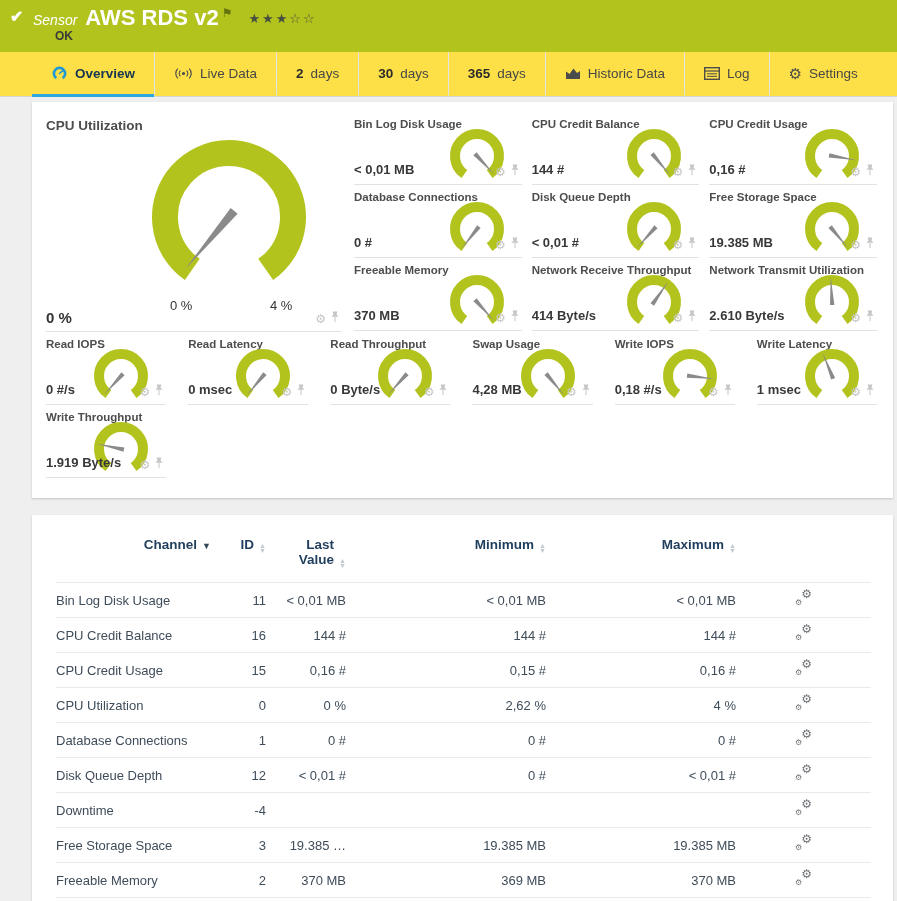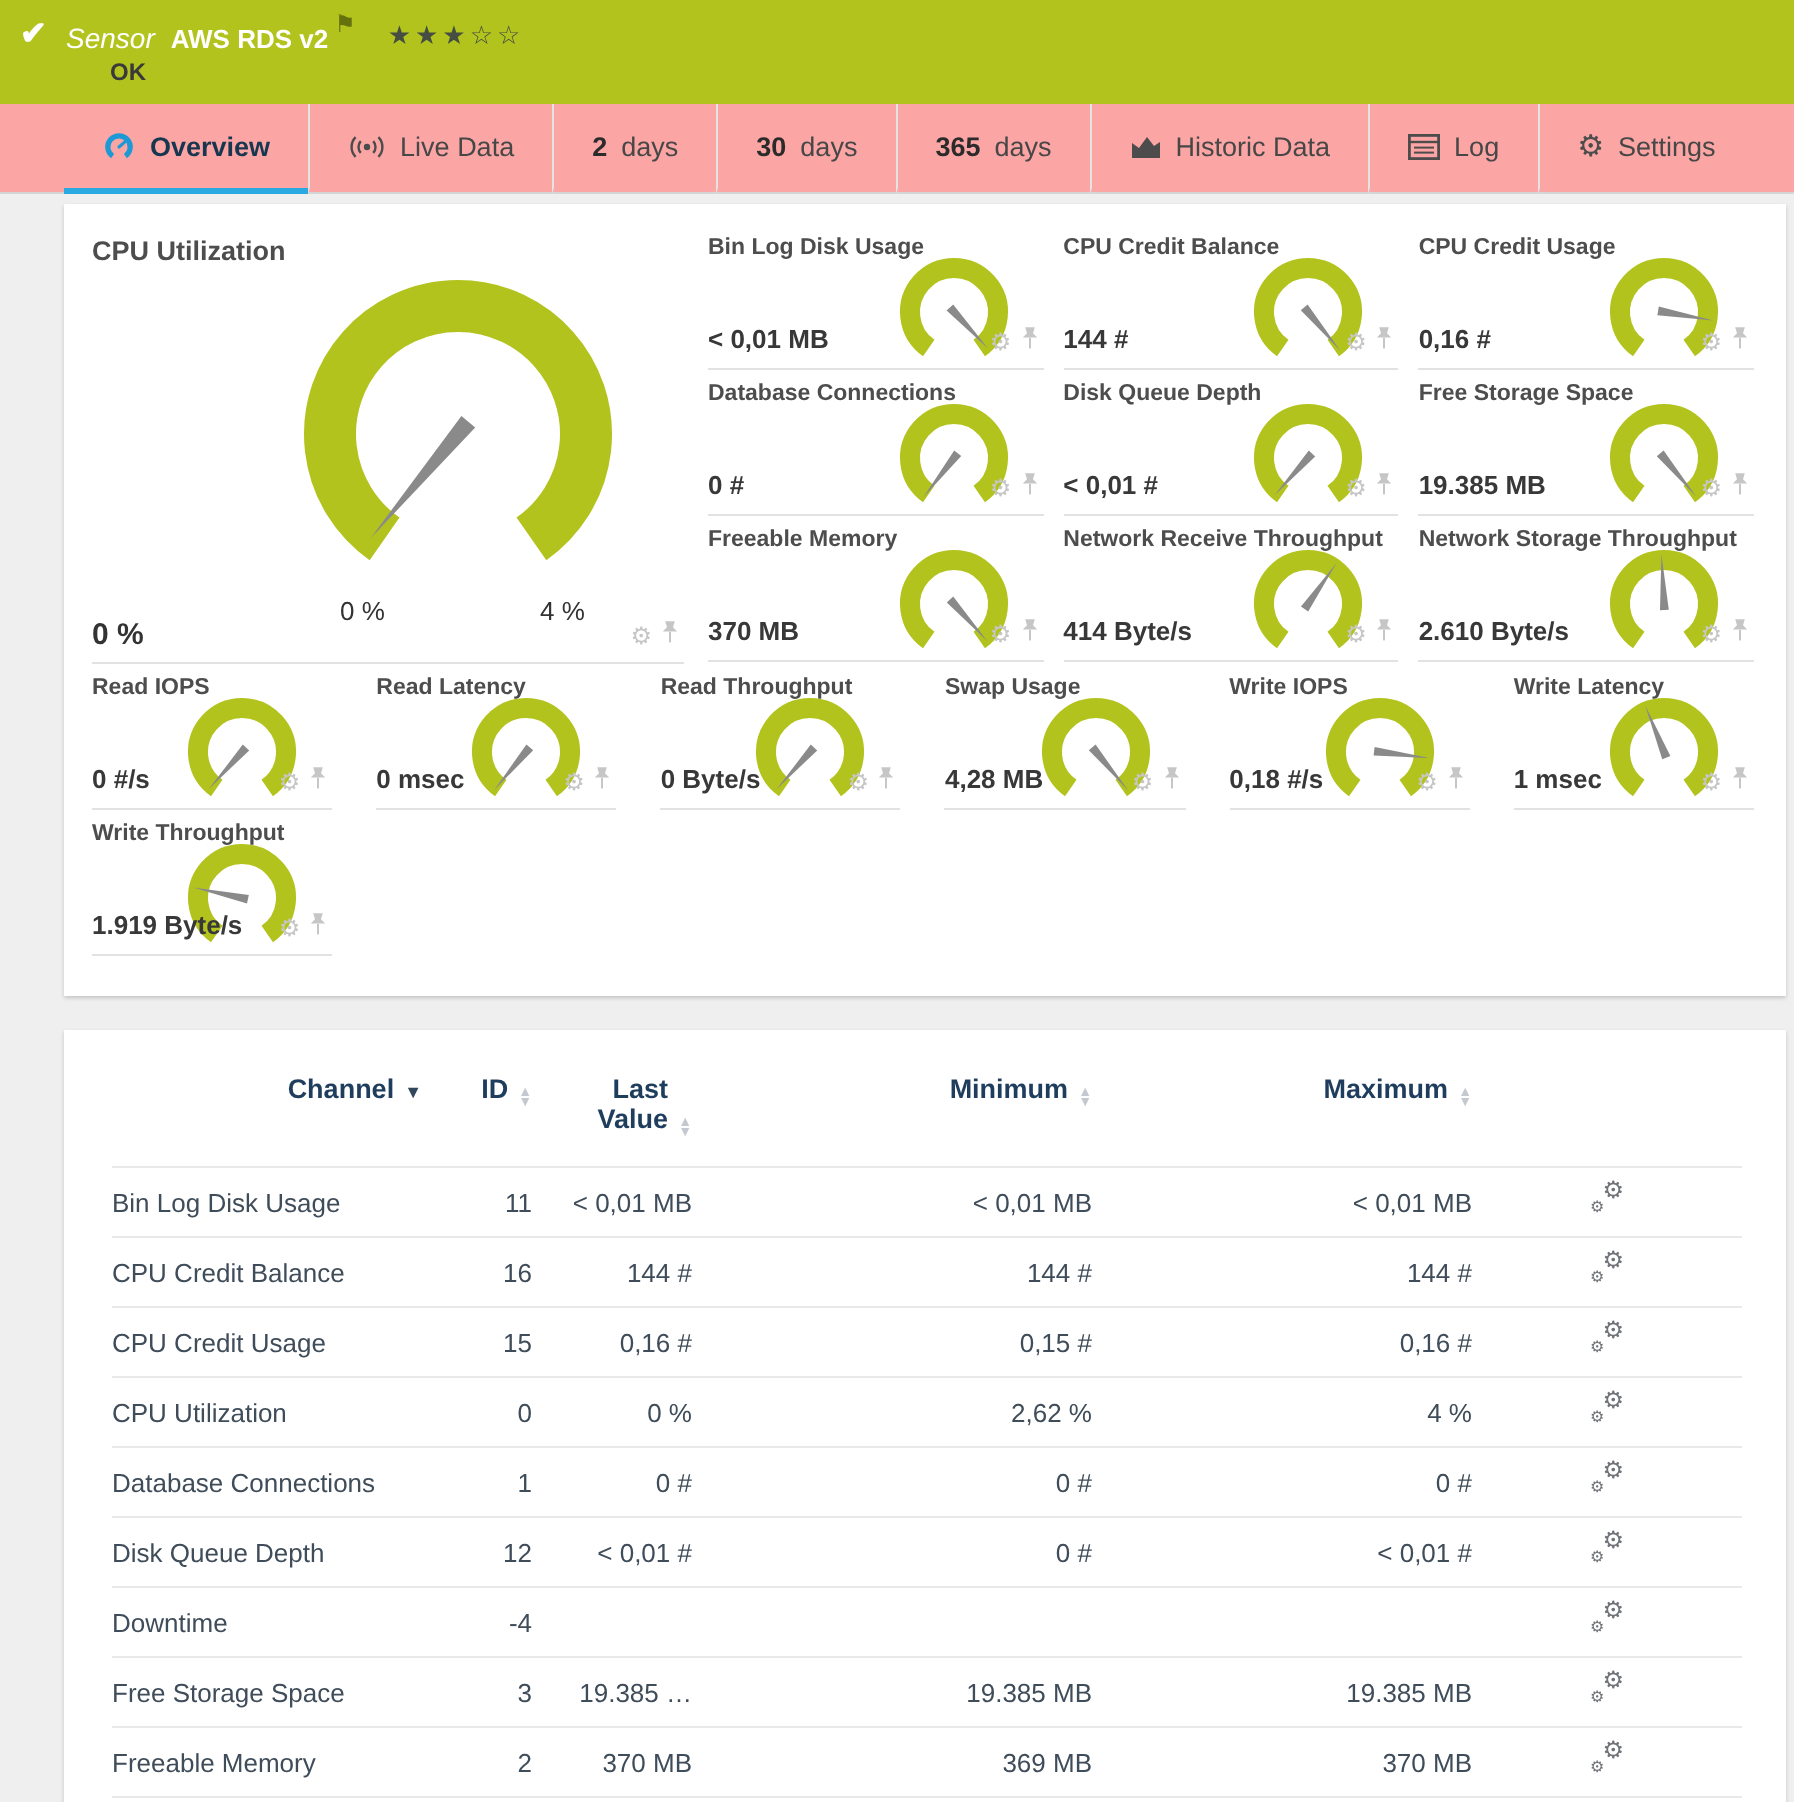--- a/index.html
+++ b/index.html
@@ -6,26 +6,26 @@
   body{
     width:897px;height:901px;overflow:hidden;position:relative;
     background:#efefef;font-family:"Liberation Sans",sans-serif;
     -webkit-font-smoothing:antialiased;
   }
   
   .green-bar{height:52px;background:#b3c31e;position:relative}
   .check{position:absolute;left:10px;top:7px;color:#fff;font-size:16px;font-weight:bold}
   .title-line{position:absolute;left:33px;top:5px;white-space:nowrap}
   .sensor-label{font-style:italic;font-size:14px;color:#fff;margin-right:8px}
-  .sensor-name{font-size:13px;font-weight:bold;color:#fff}
+  .sensor-name{font-size:22px;font-weight:bold;color:#fff}
   .flag{font-size:12px;color:rgba(35,45,0,.55);vertical-align:8px;margin-left:3px}
   .stars{font-size:13px;color:#454e41;margin-left:16px;letter-spacing:2px;vertical-align:2px}
   .status-ok{position:absolute;left:55px;top:29px;font-size:12px;font-weight:bold;color:#3a3a3a}
   
-  .tab-bar{height:44px;background:#fca5a5;border-bottom:1px solid #d5d5d5;display:flex;padding-left:32px}
+  .tab-bar{height:44px;background:#fde047;border-bottom:1px solid #d5d5d5;display:flex;padding-left:32px}
   .tab{display:flex;align-items:center;gap:7px;padding:0 19px;font-size:13.5px;color:#474747;
        cursor:pointer;border-bottom:3px solid transparent;margin-bottom:-1px;border-left:1px solid #e3e3e3;white-space:nowrap}
   .tab:first-child{border-left:none}
   .tab.active{font-weight:bold;color:#173750;border-bottom-color:#29a8e1}
   .tab b{color:#2b2b2b}
   .tab-icon{display:inline-flex;align-items:center}
   .u-gear{font-size:15px;line-height:1;color:#4c4c4c}
   
   .panel{background:#fff;margin:0 4px 0 32px;box-shadow:0 1px 2px rgba(0,0,0,.18)}
   #gauges-panel{margin-top:5px;padding:10px 16px 20px 14px}
@@ -268,21 +268,21 @@
           <div class="g-value">414 Byte/s</div>
           <div class="cell-icons">
             <span><span class="u-gear-s">⚙</span></span>
             <span><svg width="10" height="12" viewBox="0 0 10 12" fill="#c6c6c6">
                 <path d="M2.6 0.6h4.8l-0.9 3 2.1 2.1H1.4l2.1-2.1z"></path>
                 <rect x="4.5" y="5.9" width="1" height="5.3"></rect>
               </svg></span>
           </div>
         </div>
         <div class="cell">
-          <div class="g-title">Network Storage Throughput</div>
+          <div class="g-title">Network Transmit Utilization</div>
           <div class="g-svg"><svg width="62" height="56" viewBox="0 0 62 56">
               <path d="M18.38 46.02A22 22 0 1 1 43.62 46.02" fill="none" stroke="#b3c31e" stroke-width="10"></path>
               <polygon points="33.4,30.9 29.0,31.1 29.7,3.0" fill="#8a8a8a"></polygon>
             </svg></div>
           <div class="g-value">2.610 Byte/s</div>
           <div class="cell-icons">
             <span><span class="u-gear-s">⚙</span></span>
             <span><svg width="10" height="12" viewBox="0 0 10 12" fill="#c6c6c6">
                 <path d="M2.6 0.6h4.8l-0.9 3 2.1 2.1H1.4l2.1-2.1z"></path>
                 <rect x="4.5" y="5.9" width="1" height="5.3"></rect>

